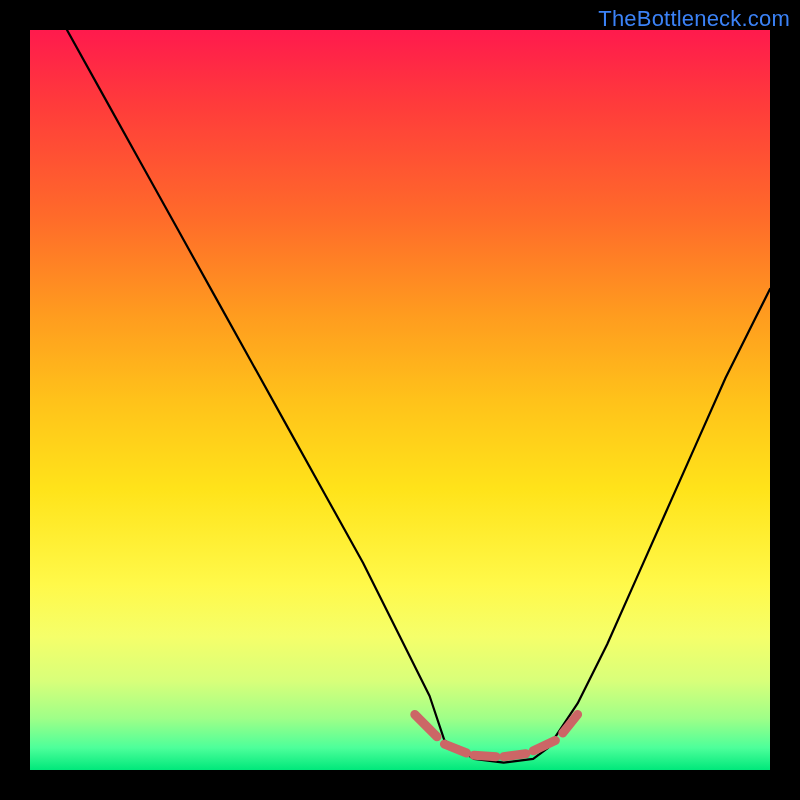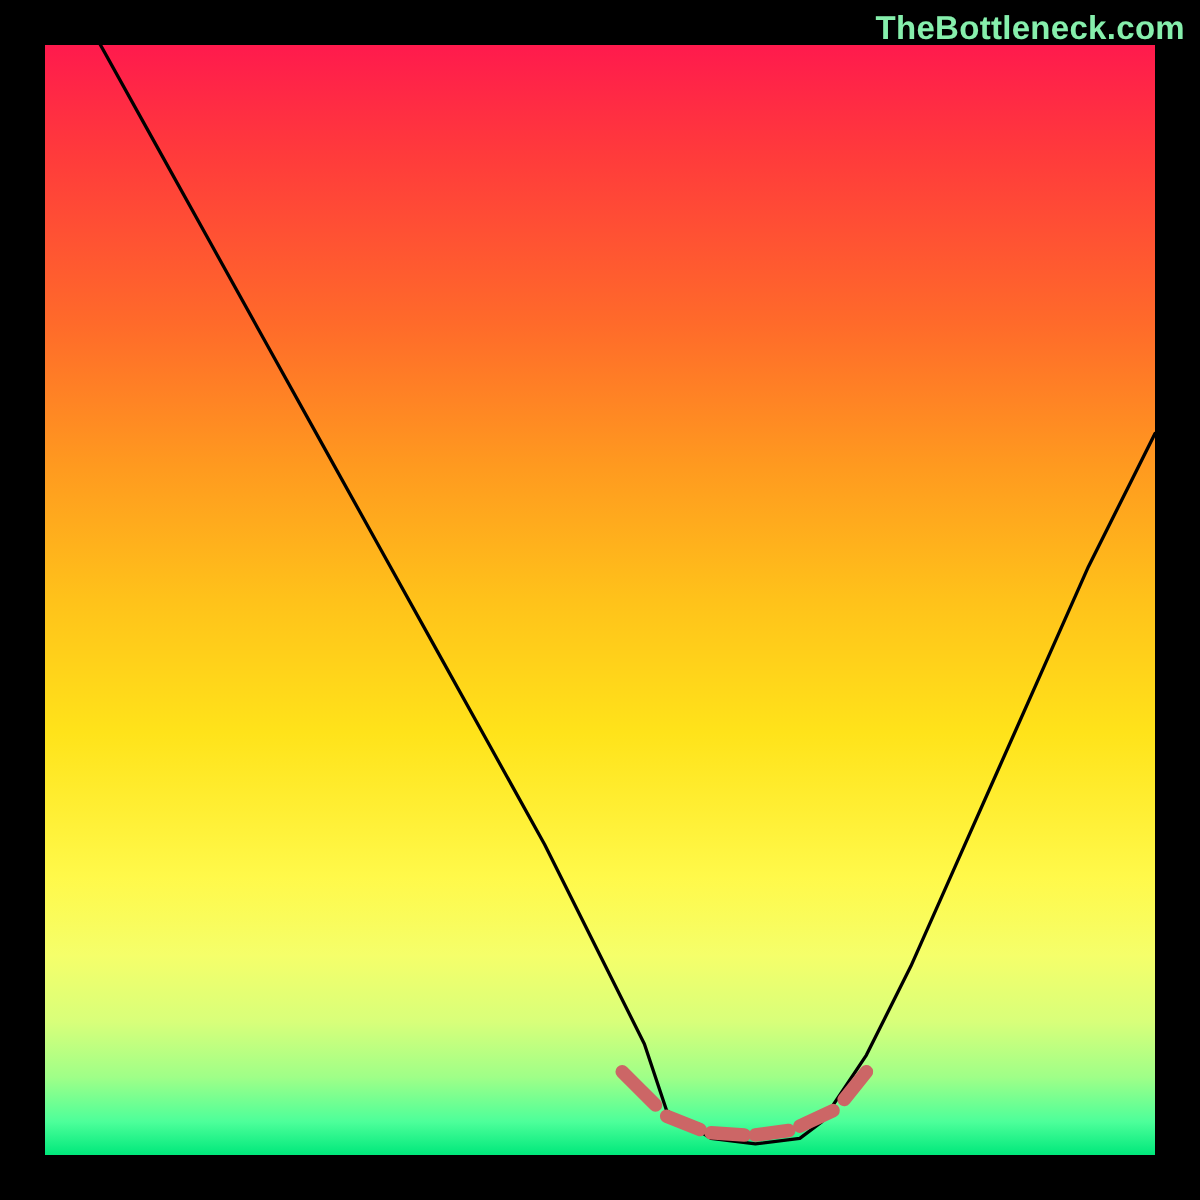--- a/index.html
+++ b/index.html
@@ -45,23 +45,23 @@
       #d8ff7a 88%,
       #9fff88 93%,
       #4dff9a 97%,
       #00e87b 100%
     );
   }
   .watermark {
     position: absolute;
     top: 6px;
     right: 10px;
-    color: #86efac;
+    color: #3b82f6;
     font-size: 22px;
-    font-weight: 700;
+    font-weight: 400;
     letter-spacing: 0.2px;
     user-select: none;
   }
   svg.curve {
     position: absolute;
     left: 0;
     top: 0;
   }
 </style>
 </head>

